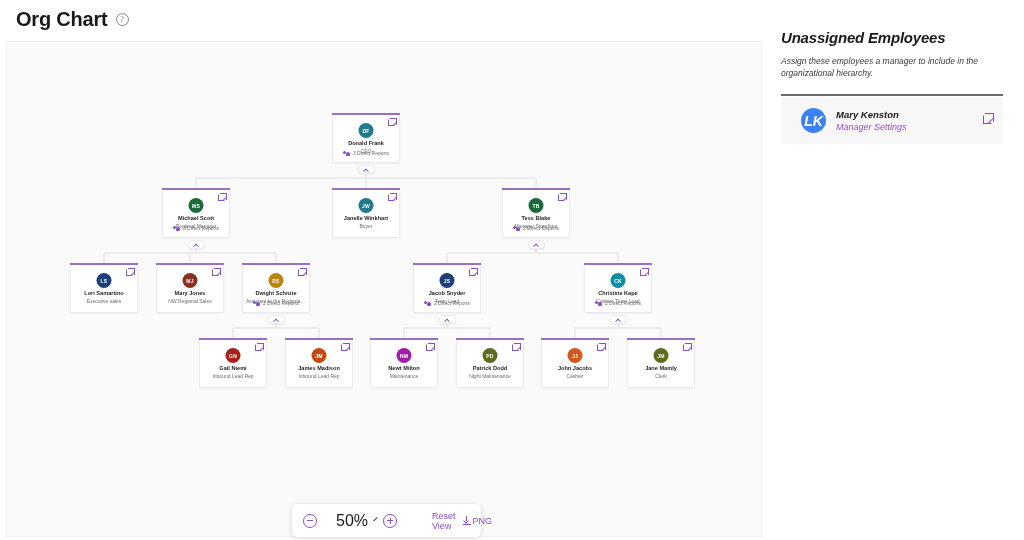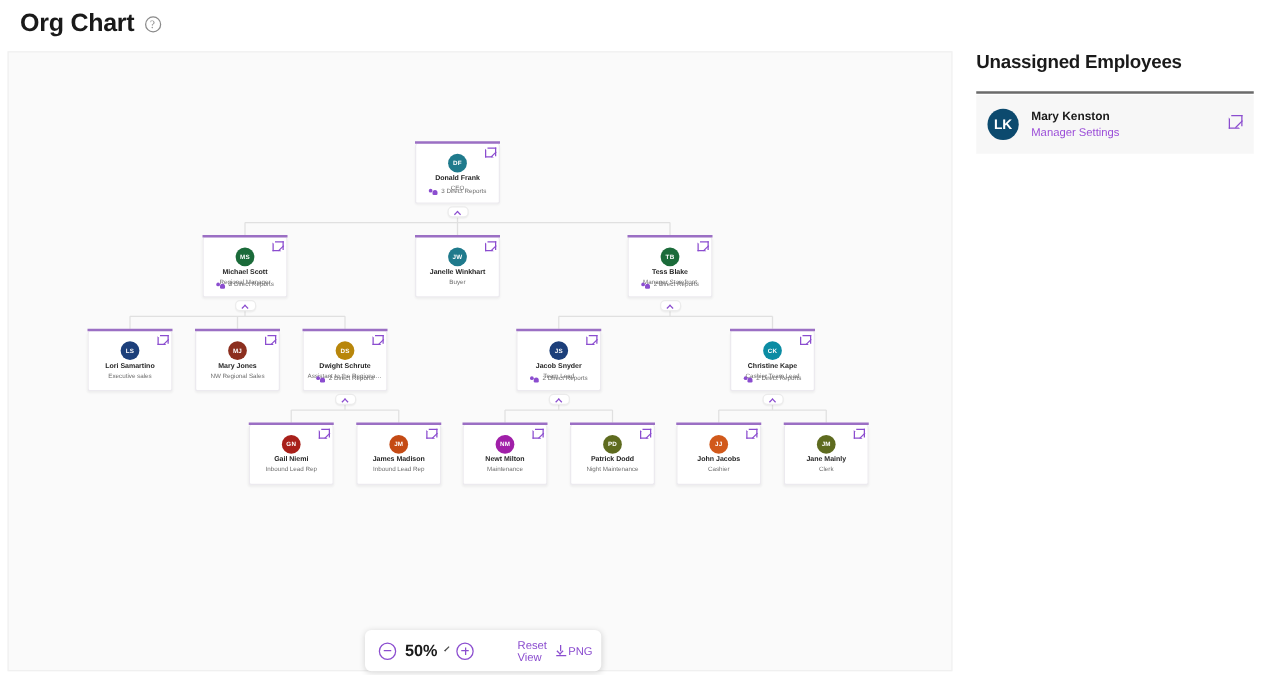--- a/index.html
+++ b/index.html
@@ -114,53 +114,53 @@
     background: #ffffff; border-radius: 5px;
     box-shadow: 0 1px 5px rgba(0,0,0,0.16);
     display: flex; align-items: center; gap: 7px; padding: 0 11px;
   }
   .circ-btn {
     width: 14px; height: 14px; border-radius: 50%;
     border: 1px solid #8b4dcf; position: relative; flex: 0 0 auto;
   }
   .circ-btn .h { position: absolute; left: 3px; top: 5.5px; width: 6px; height: 1px; background: #8b4dcf; }
   .circ-btn .v { position: absolute; left: 5.5px; top: 3px; width: 1px; height: 6px; background: #8b4dcf; }
-  #zoom-level { font-size: 13px; font-weight: bold; color: #1a1a1a; }
+  #zoom-level { font-size: 16px; font-weight: normal; color: #1a1a1a; margin-left: 12px; }
   #zoom-caret {
     width: 5px; height: 5px;
     border-right: 1px solid #4a4a4a; border-bottom: 1px solid #4a4a4a;
     transform: rotate(45deg) translate(-1px,-1px);
   }
   #reset-view { font-size: 9px; color: #8b4dcf; padding-left: 28px; }
   #png-group { display: flex; align-items: center; gap: 2px; }
   #dl-icon { width: 8px; height: 9px; position: relative; }
   #dl-icon .a {
     position: absolute; left: 3px; top: 0; width: 1px; height: 5px; background: #8b4dcf;
   }
   #dl-icon .b {
     position: absolute; left: 1.5px; top: 3px; width: 4px; height: 4px;
     border-left: 1px solid #8b4dcf; border-bottom: 1px solid #8b4dcf;
     transform: rotate(-45deg);
   }
   #dl-icon .c { position: absolute; left: 0; bottom: 0; width: 8px; height: 1px; background: #8b4dcf; }
   #png-label { font-size: 9px; color: #8b4dcf; }
 
   
-  #sidebar { position: absolute; left: 781px; top: 41px; width: 237px; }
+  #sidebar { position: absolute; left: 781px; top: 29px; width: 237px; font-style: italic; }
   #sidebar-title { font-size: 15px; font-weight: bold; color: #1a1a1a; letter-spacing: -0.2px; }
   #sidebar-desc { margin-top: 9px; font-size: 8.5px; color: #3c3c3c; line-height: 1.42; width: 212px; }
   #sidebar-divider { margin-top: 15px; height: 2px; background: #6b6b6b; width: 222px; }
   #unassigned-item {
     margin-top: 1px; width: 222px; height: 47px; background: #f7f7f7;
     display: flex; align-items: center; padding: 0 9px; position: relative;
   }
   #unassigned-avatar {
-    width: 25px; height: 25px; border-radius: 50%; background: #0c4a6e;
-    color: #ffffff; font-size: 11px; font-weight: bold;
-    display: flex; align-items: center; justify-content: center; flex: 0 0 auto;
+    width: 25px; height: 25px; border-radius: 50%; background: #3b82f6;
+    color: #ffffff; font-size: 14px; font-weight: bold;
+    display: flex; align-items: center; justify-content: center; flex: 0 0 auto; margin-left: 11px;
   }
   #unassigned-text { margin-left: 10px; }
   #unassigned-name { font-size: 9.5px; font-weight: bold; color: #1a1a1a; }
   #unassigned-link { font-size: 9px; color: #9b4dd8; margin-top: 2px; }
   #unassigned-ext {
     position: absolute; right: 11px; top: 18px;
     width: 9px; height: 9px; border: 1px solid #8b4dcf;
     border-top-color: transparent; border-right-color: transparent;
   }
   #unassigned-ext::before {
@@ -380,20 +380,21 @@
           <span class="a"></span>
           <span class="b"></span>
           <span class="c"></span>
         </div>
       <div id="png-label">PNG</div>
     </div>
   </div>
 
   <div id="sidebar">
     <div id="sidebar-title">Unassigned Employees</div>
+    <div id="sidebar-desc">Assign these employees a manager to include in the organizational hierarchy.</div>
     <div id="sidebar-divider"></div>
     <div id="unassigned-item">
       <div id="unassigned-avatar">LK</div>
       <div id="unassigned-text">
         <div id="unassigned-name">Mary Kenston</div>
         <div id="unassigned-link">Manager Settings</div>
       </div>
       <div id="unassigned-ext"></div>
     </div>
   </div>

